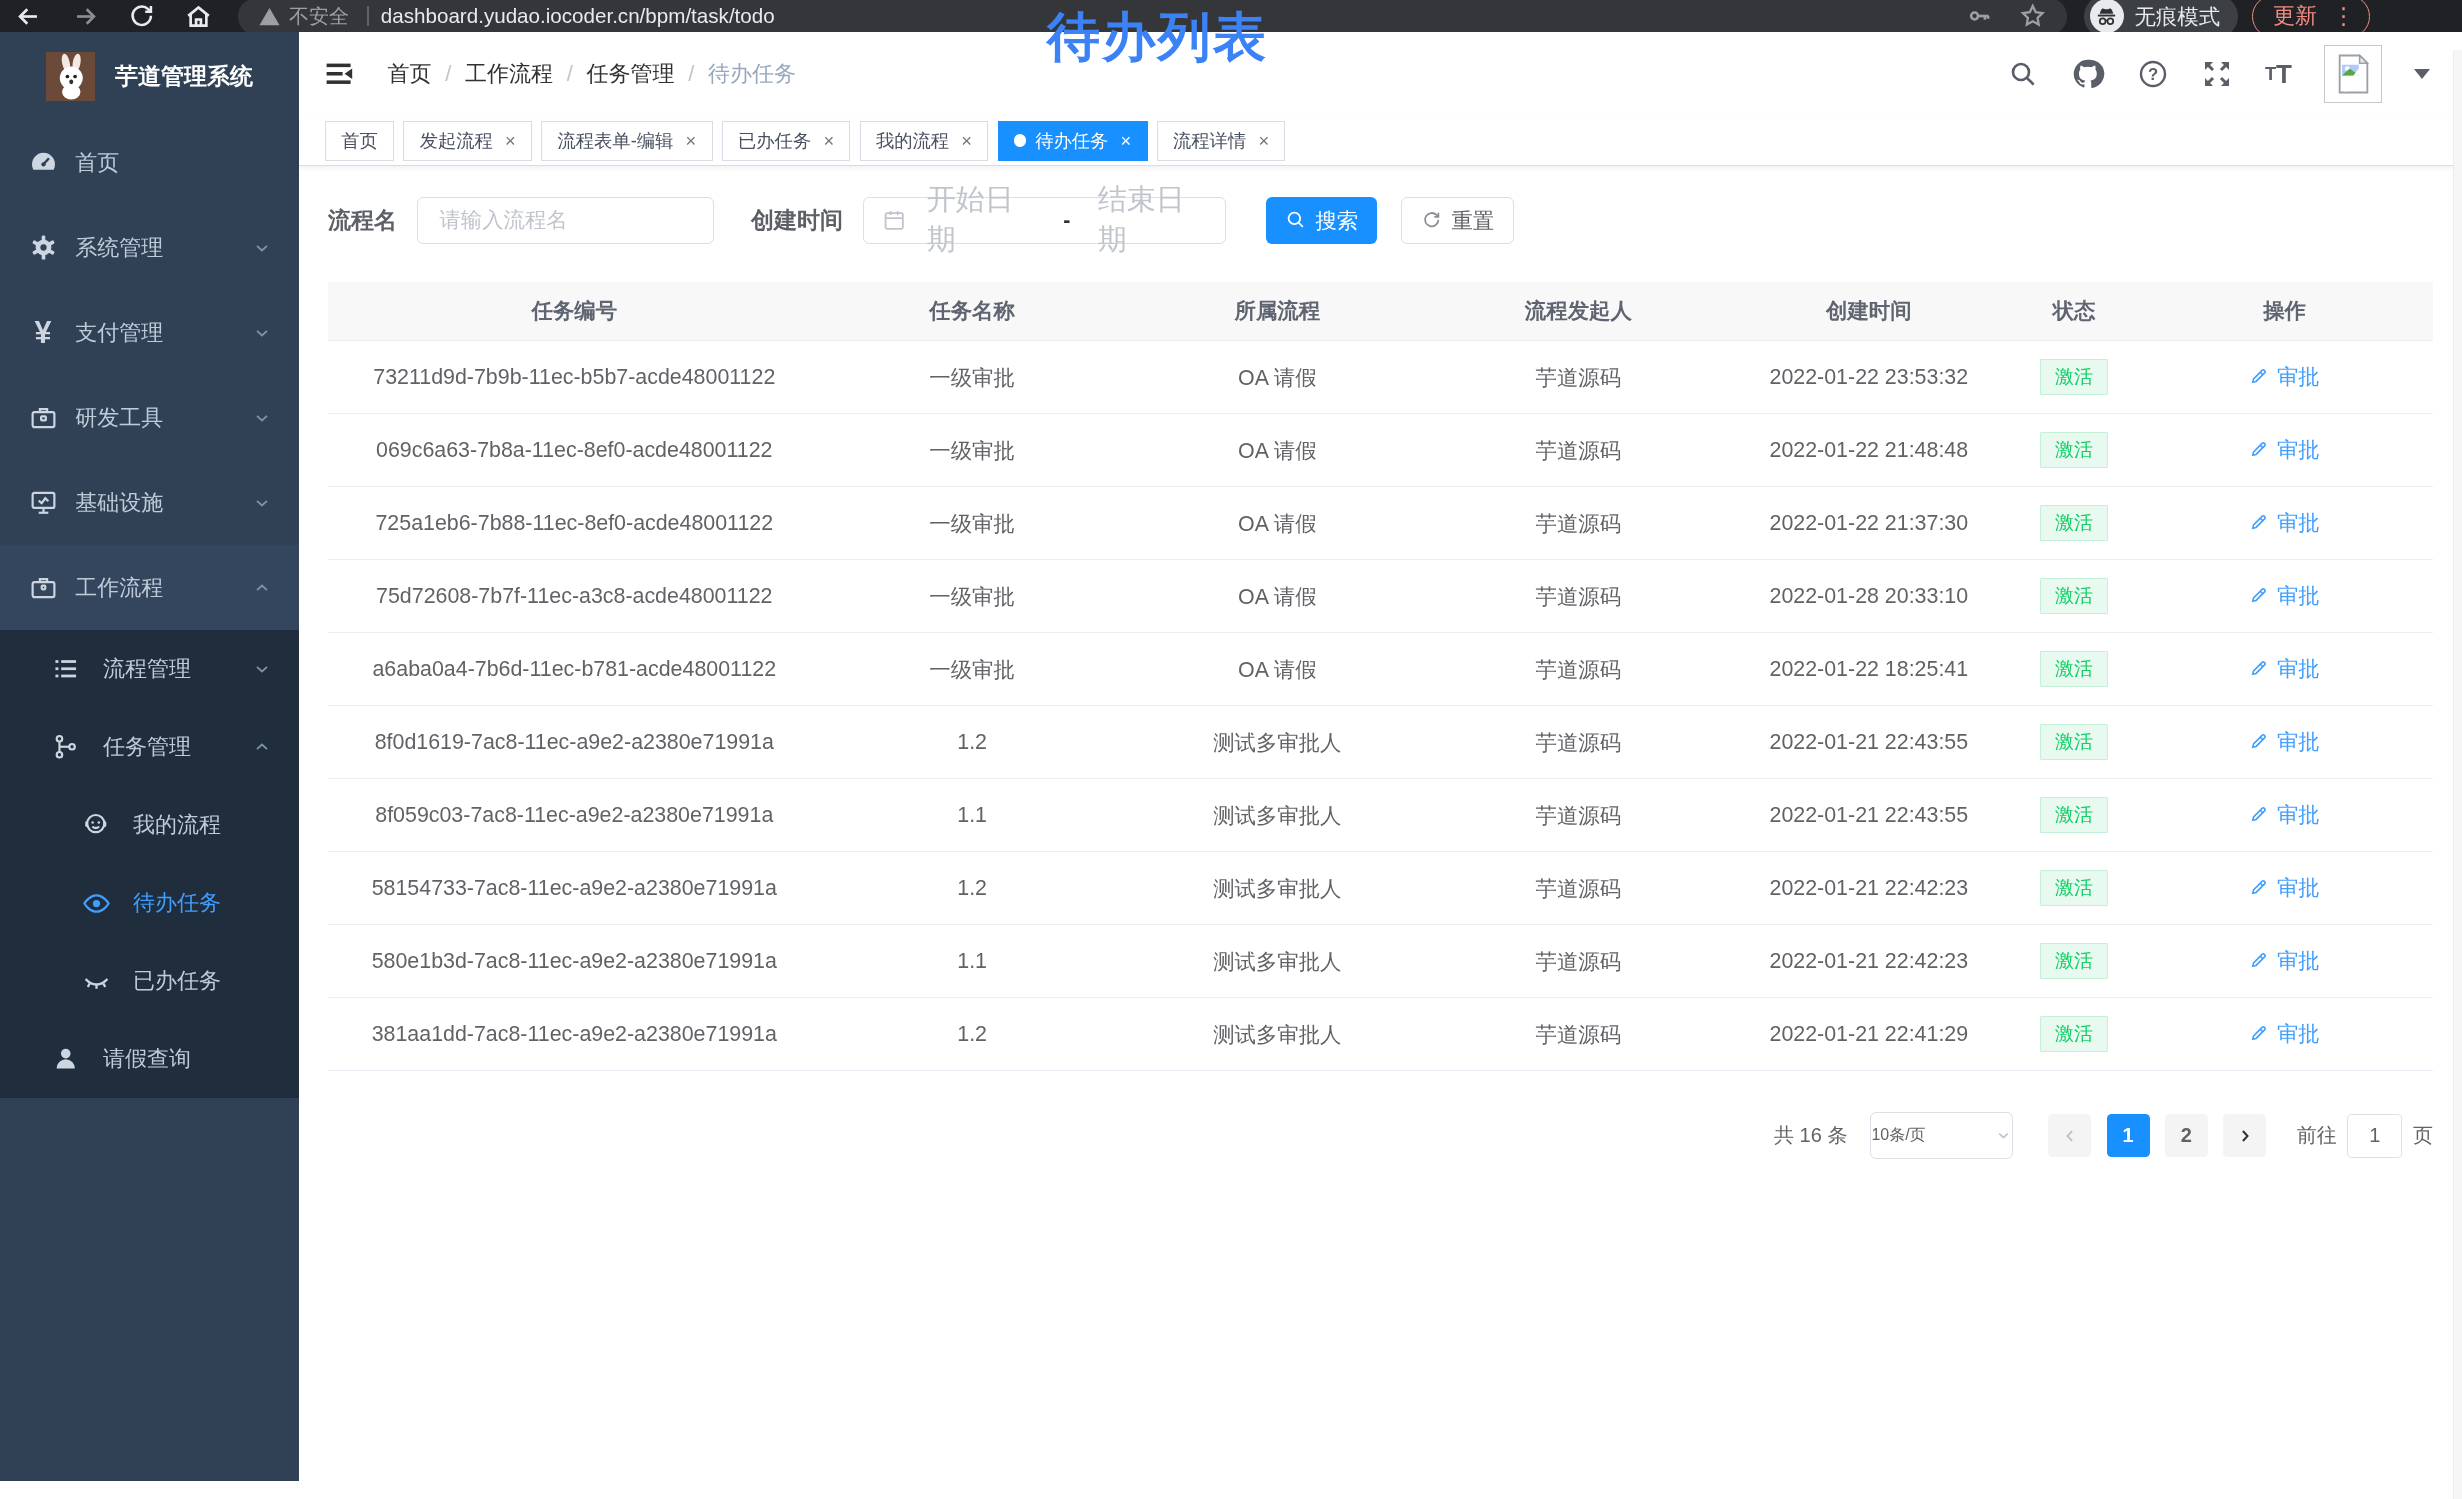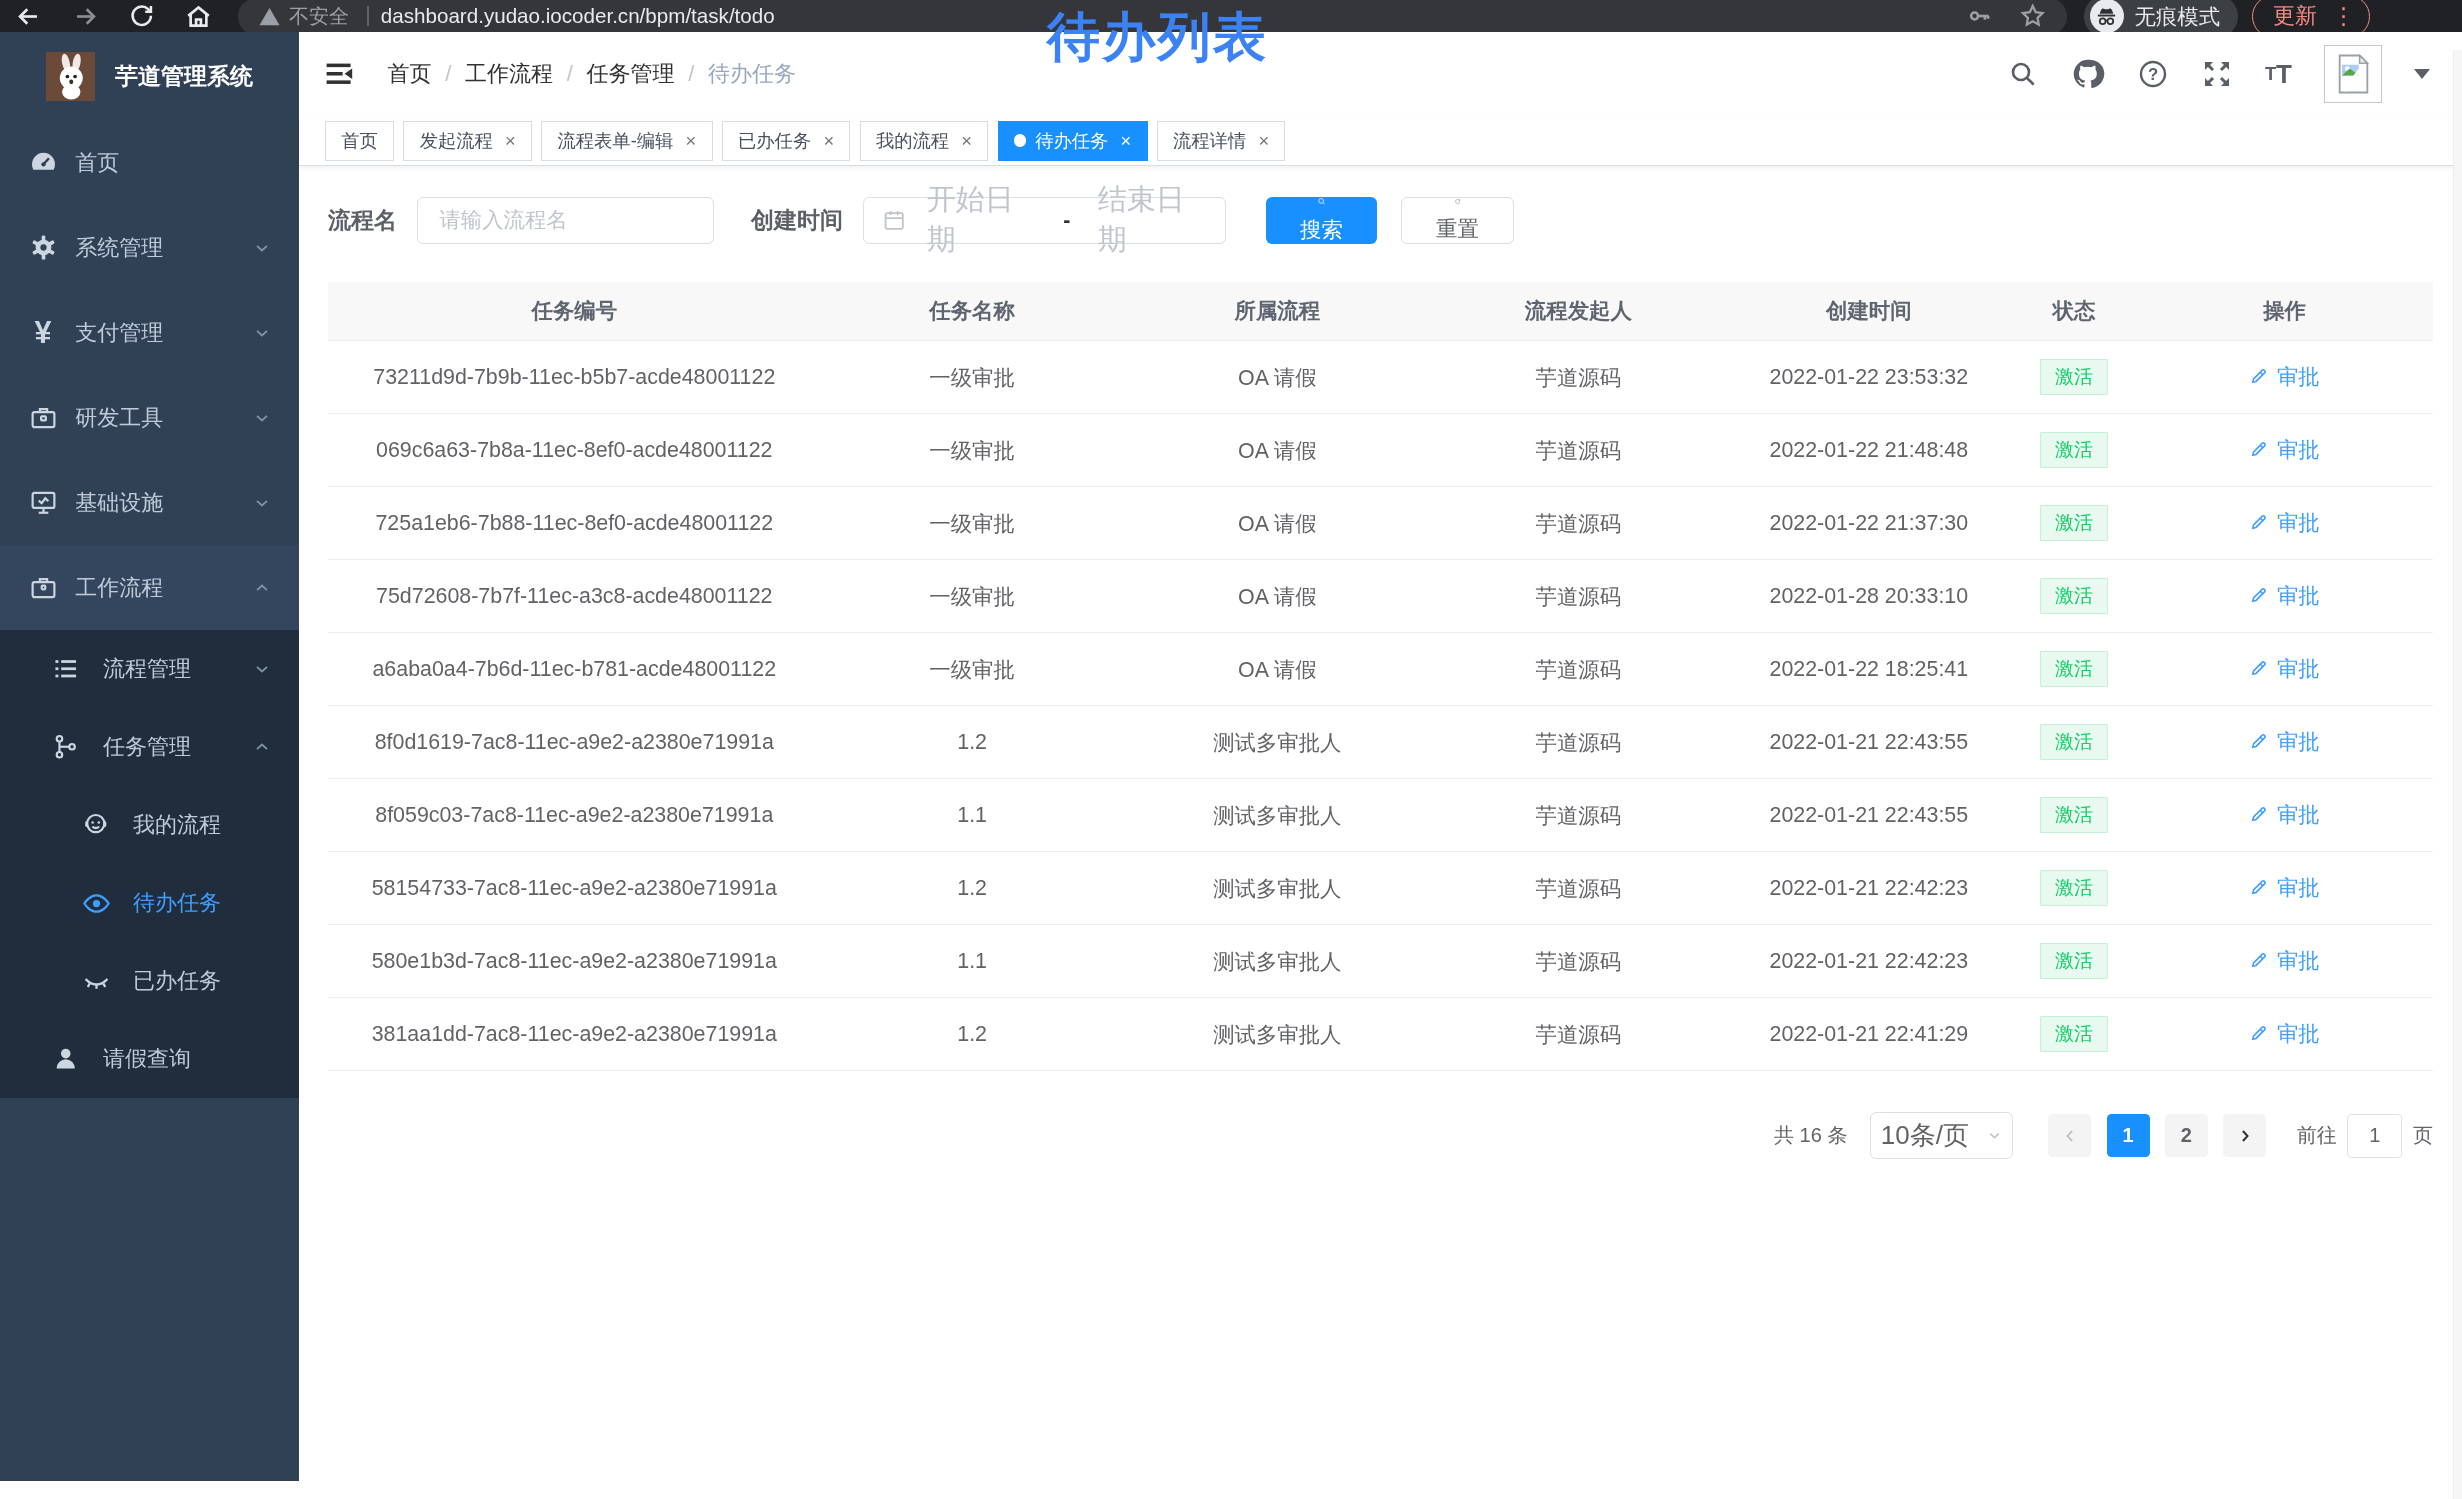--- a/index.html
+++ b/index.html
@@ -71,35 +71,35 @@
   
   .filter-row { display:flex; align-items:center; }
   .f-label { font-size:23px; color:#5c6066; font-weight:700; margin-right:20px; }
   .f-input { width:297px; height:47px; border:1.5px solid #dcdfe6; border-radius:6.1px; font-size:21.4px; color:#606266; padding:0 21.4px; outline:none; font-family:inherit; }
   .f-input::placeholder { color:#c0c4cc; }
   .time-label { margin-left:37px; }
   .date-box { width:363px; height:47px; border:1.5px solid #dcdfe6; border-radius:6.1px; display:flex; align-items:center; padding:0 18.3px; cursor:text; }
   .date-box .ph { color:#c0c4cc; font-size:29px; }
   .date-box .dash { color:#303133; font-size:21.4px; font-weight:700; margin:0 27.5px; }
   .date-box .cal { margin-right:20px; }
-  .btn { height:47px; border-radius:6.1px; font-size:21.4px; display:inline-flex; align-items:center; justify-content:center; gap:9.2px; cursor:pointer; border:none; font-family:inherit;flex-direction:column; }
+  .btn { height:47px; border-radius:6.1px; font-size:21.4px; display:inline-flex; align-items:center; justify-content:center; gap:9.2px; cursor:pointer; border:none; font-family:inherit; }
   .btn-search { width:111px; background:#1890ff; color:#fff; margin-left:40px; }
   .btn-reset { width:113px; background:#fff; color:#606266; border:1.5px solid #dcdfe6; margin-left:24px; }
 
   
   table.grid { width:100%; border-collapse:collapse; margin-top:38px; table-layout:fixed; }
   .grid th { height:59px; background:#f8f8f9; color:#5e6470; font-size:21.4px; font-weight:700; text-align:center; border-bottom:1.5px solid #ebeef5; }
   .grid td { height:73px; border-bottom:1.5px solid #ebeef5; text-align:center; font-size:21.4px; color:#606266; }
   .tag-success { display:inline-block; padding:6.9px 13.7px; background:#e8f9f0; border:1.5px solid #c5f0d8; border-radius:1px; color:#13ce66; font-size:19px; line-height:1.1; }
   .approve { color:#409eff; font-size:21.4px; display:inline-flex; align-items:center; gap:7.6px; cursor:pointer; text-decoration:none; }
 
   
   .pagination { margin-top:41px; display:flex; align-items:center; justify-content:flex-end; font-size:20px; color:#606266; }
   .pg-total { margin-right:23px; }
-  .pg-size { width:143px; height:47px; border:1.5px solid #dcdfe6; border-radius:6.1px; background:#fff; display:flex; align-items:center; justify-content:center; gap:17px; color:#606266; font-size:26px; cursor:pointer; margin-right:27.5px; }
+  .pg-size { width:143px; height:47px; border:1.5px solid #dcdfe6; border-radius:6.1px; background:#fff; display:flex; align-items:center; justify-content:space-between; gap:17px; color:#606266; font-size:16px; cursor:pointer; margin-right:27.5px; }
   .pg-btn { width:43px; height:43px; border-radius:4.6px; background:#f4f4f5; display:flex; align-items:center; justify-content:center; margin:0 7.6px; cursor:pointer; font-size:20px; font-weight:700; color:#606266; }
   .pg-btn.page-active { background:#1890ff; color:#fff; }
   .pg-goto-label { margin-left:23px; margin-right:10.7px; }
   .pg-goto { width:55px; height:44px; border:1.5px solid #dcdfe6; border-radius:4.6px; text-align:center; font-size:20px; color:#606266; outline:none; font-family:inherit; }
   .pg-suffix { margin-left:10.7px; }
 
   .page-scrollbar { position:absolute; right:0; top:50px; bottom:0; width:9.2px; background:#f6f6f6; border-left:1.5px solid #ececec; }
 </style>
 </head>
 <body>

